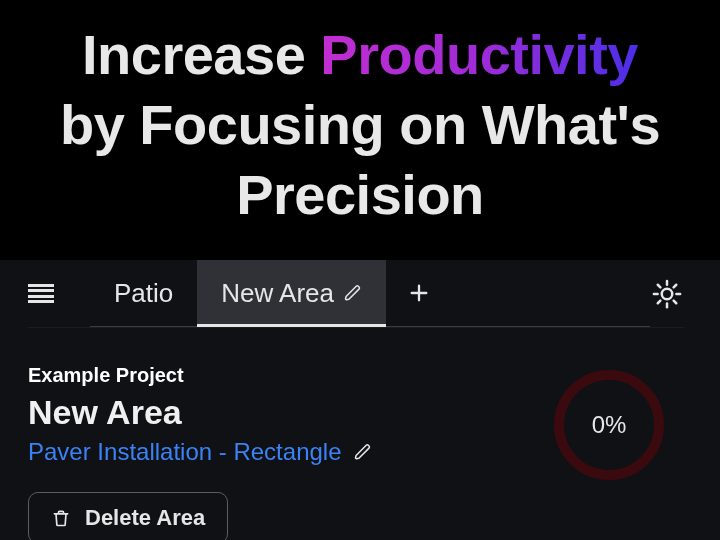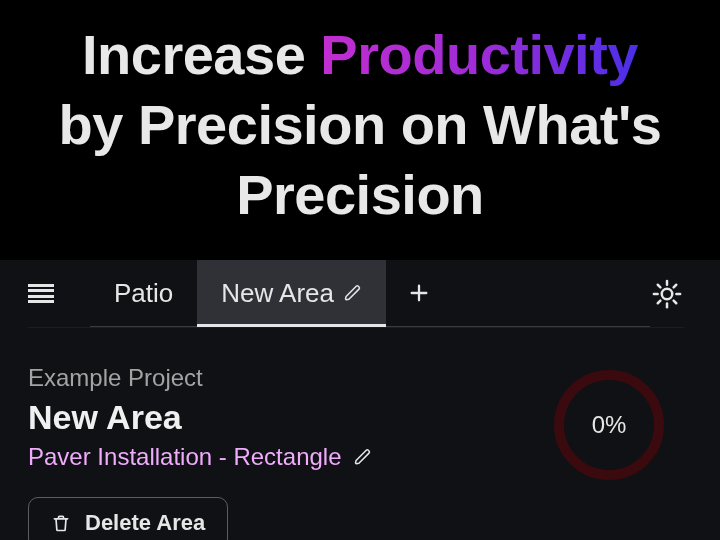--- a/index.html
+++ b/index.html
@@ -13,41 +13,41 @@
   .menu-icon span { display: block; height: 3px; background: #e6e6e6; }
   .tabs { display: flex; align-items: stretch; height: 100%; flex: 1; border-bottom: 1px solid #3a3c40; }
   .tab { display: flex; align-items: center; padding: 0 24px; color: #e6e6e6; font-size: 26px; font-weight: 400; cursor: pointer; position: relative; }
   .tab.active { background: #2f3136; }
   .tab.active::after { content: ""; position: absolute; left: 0; right: 0; bottom: -1px; height: 3px; background: #e6e6e6; }
   .tab .pencil { margin-left: 10px; }
   .plus-tab { padding: 0 22px; font-size: 30px; font-weight: 300; }
   .sun-btn { margin-left: auto; width: 34px; height: 34px; display: flex; align-items: center; justify-content: center; cursor: pointer; }
   .content { display: flex; align-items: flex-start; padding-top: 36px; }
   .left { flex: 1; }
-  .project-label { color: #a3a3a3; font-size: 24px; font-weight: 400; }
+  .project-label { color: #ffffff; font-size: 20px; font-weight: 700; }
   .area-title { color: #f0f0f0; font-size: 34px; font-weight: 600; margin-top: 6px; }
   .subtitle-row { display: flex; align-items: center; margin-top: 6px; }
-  .subtitle { color: #f0abfc; font-size: 24px; font-weight: 400; }
+  .subtitle { color: #3b82f6; font-size: 24px; font-weight: 400; }
   .subtitle-row .pencil { margin-left: 12px; }
   .delete-btn { display: inline-flex; align-items: center; margin-top: 26px; padding: 12px 22px; border: 1.5px solid #5a5d62; border-radius: 10px; background: transparent; color: #e6e6e6; font-size: 22px; font-weight: 600; cursor: pointer; }
   .delete-btn .trash { margin-right: 14px; }
   .right { width: 150px; display: flex; flex-direction: column; align-items: center; margin-top: 6px; position: relative; }
   .ring { width: 110px; height: 110px; border-radius: 50%; border: 10px solid #3b0a0f; display: flex; align-items: center; justify-content: center; }
   .ring-text { color: #e6e6e6; font-size: 24px; font-weight: 400; }
   .precision-label { color: #c9cbce; font-size: 22px; margin-top: 10px; font-weight: 400; }
   svg { display: block; }
   .pencil svg path, .trash svg path, .sun-btn svg path, .sun-btn svg circle, .sun-btn svg line { stroke: #e6e6e6; }
 </style>
 </head>
 <body>
 
 <div class="hero">
   <h1>
     <span>Increase </span><span class="gradient-word">Productivity</span><br>
-    <span>by Precision on What's</span><br>
+    <span>by Focusing on What's</span><br>
     <span>Precision</span>
   </h1>
 </div>
 
 <div class="app">
   <div class="tabbar">
     <div class="menu-icon">
       <span></span>
         <span></span>
         <span></span>

